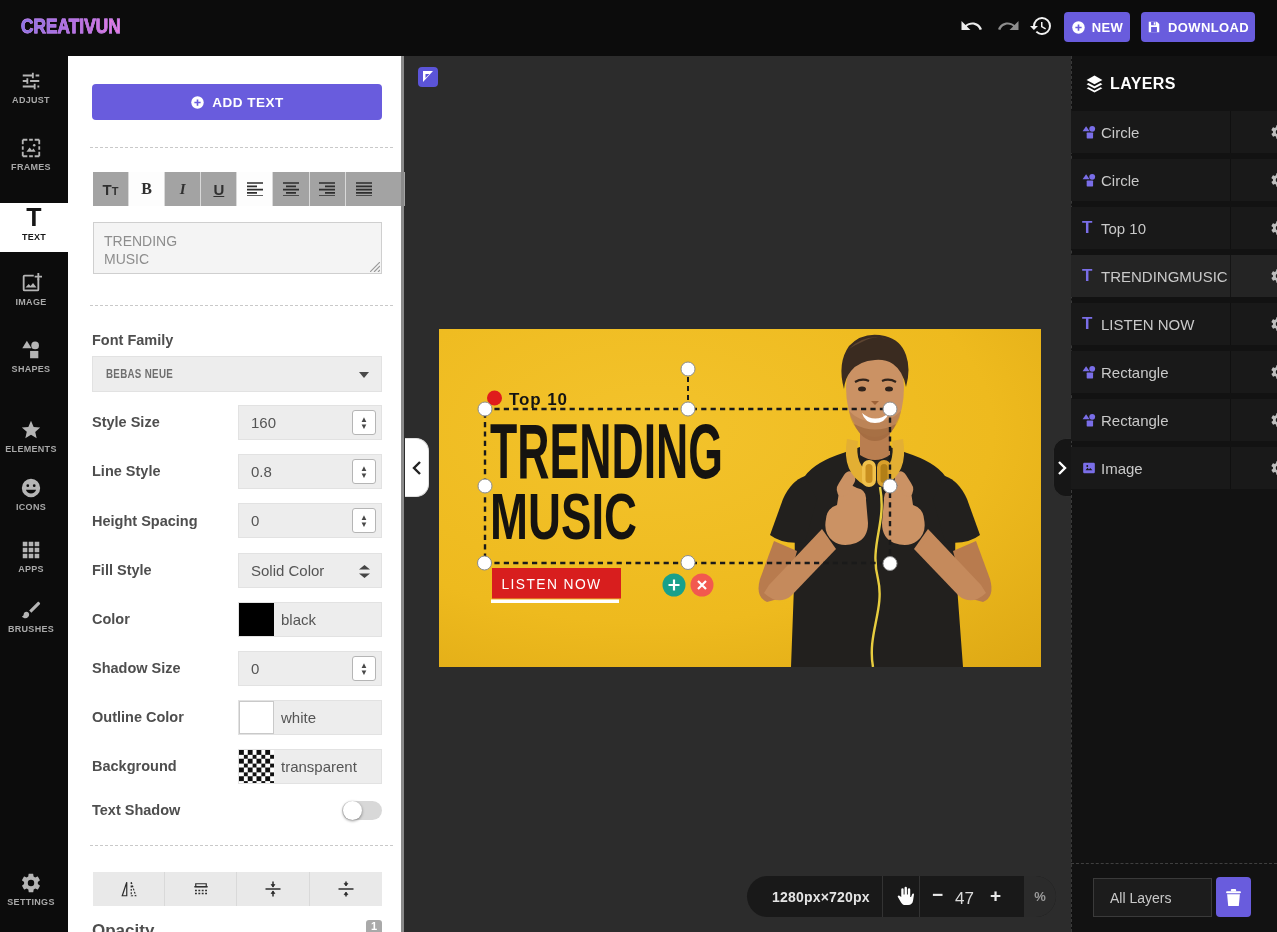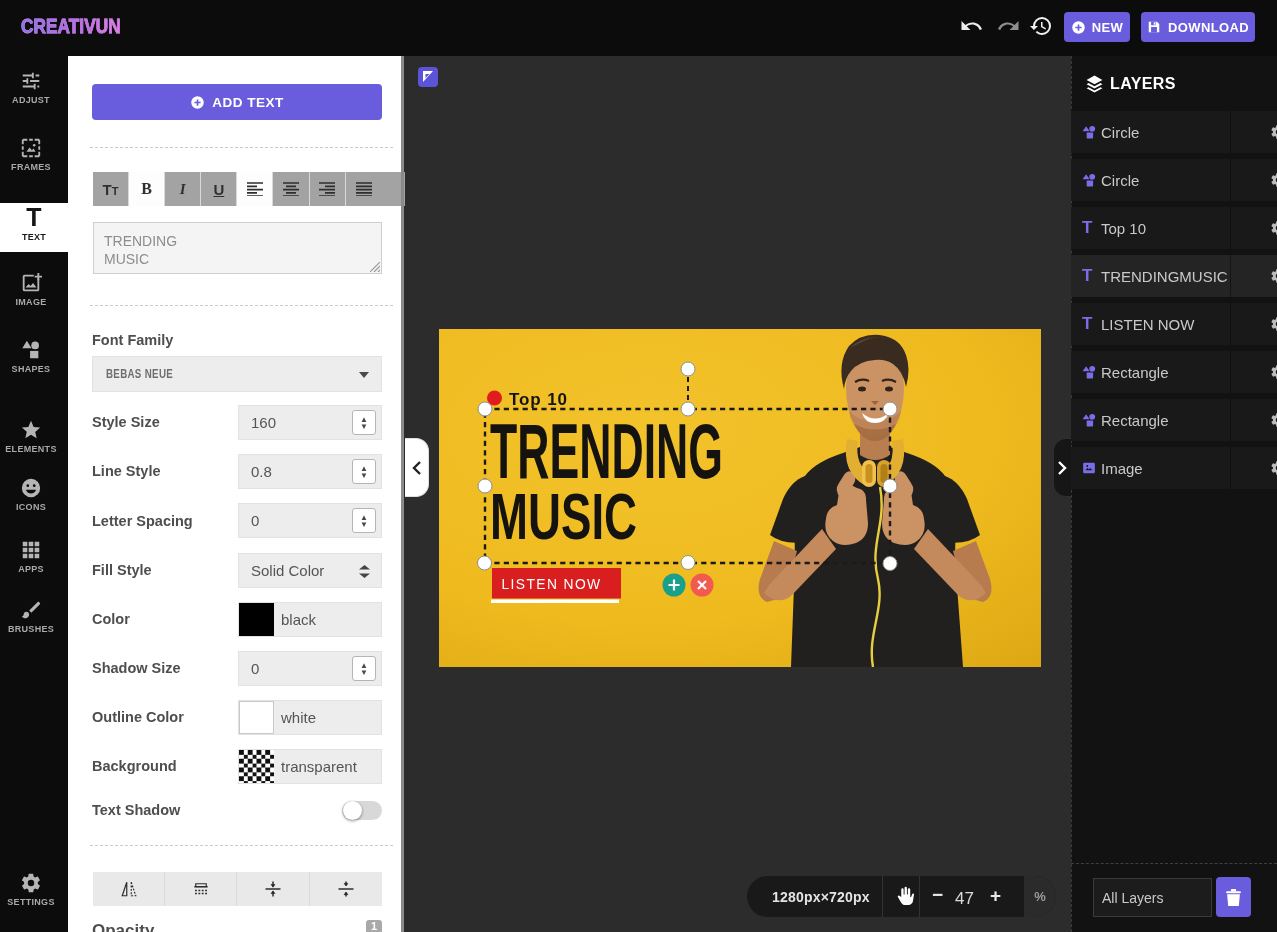--- a/index.html
+++ b/index.html
@@ -176,21 +176,21 @@
 <div id="fontsel">
     <span style="margin-left:13px;font-weight:bold;font-size:12.5px;letter-spacing:.4px;transform:scaleX(.78);transform-origin:left;color:#6e6e6e">BEBAS NEUE</span>
 <svg class="abs" style="right:12px;top:15px" width="10" height="6" viewBox="0 0 10 6">
       <path d="M0 0 L5 6 L10 0 Z" fill="#4a4a4a"></path>
     </svg>
   </div>
 <div class="flabel" style="top:414px">Style Size</div>
 <div class="inp" style="top:405px">160<span class="spin">▲<br>▼</span></div>
 <div class="flabel" style="top:463px">Line Style</div>
 <div class="inp" style="top:454px">0.8<span class="spin">▲<br>▼</span></div>
-<div class="flabel" style="top:513px">Letter Spacing</div>
+<div class="flabel" style="top:513px">Height Spacing</div>
 <div class="inp" style="top:503px">0<span class="spin">▲<br>▼</span></div>
 <div class="flabel" style="top:562px">Fill Style</div>
 <div class="inp" style="top:553px">Solid Color
 <svg class="abs" style="right:11px;top:11px" width="11" height="13" viewBox="0 0 11 13">
       <path d="M0 4.5 L5.5 0 L11 4.5 Z M0 8.5 L5.5 13 L11 8.5 Z" fill="#454545"></path>
     </svg></div>
 <div class="flabel" style="top:611px">Color</div>
 <div class="swrow" style="top:602px">
     <div class="sw" style="background:#000"></div>
     <span>black</span>
@@ -407,21 +407,21 @@
 <div class="lrow" style="top:447px"><span class="lic">
       <svg width="16" height="16" viewBox="0 0 24 24" fill="#7a6ee8">
         <path d="M4 3 h16 a2 2 0 0 1 2 2 v14 a2 2 0 0 1-2 2 H4 a2 2 0 0 1-2-2 V5 a2 2 0 0 1 2-2 z M6 16 l3.5-4.5 2.5 3 2-2.5 4 4z" fill-rule="evenodd"></path>
         <circle cx="9" cy="8.5" r="1.6" fill="#151515"></circle>
       </svg>
     </span>Image<span class="gear"><svg width="16" height="16" viewBox="0 0 24 24" fill="#bdbdbd">
         <path d="M19.4 13c0-.3.1-.6.1-1s0-.7-.1-1l2.1-1.7c.2-.2.3-.5.1-.7l-2-3.5c-.1-.2-.4-.3-.6-.2l-2.5 1c-.5-.4-1.1-.7-1.7-1l-.4-2.6c0-.2-.2-.4-.5-.4h-4c-.2 0-.4.2-.5.4l-.4 2.6c-.6.3-1.2.6-1.7 1l-2.5-1c-.2-.1-.5 0-.6.2l-2 3.5c-.1.2-.1.5.1.7L4.5 11c0 .3-.1.6-.1 1s0 .7.1 1l-2.1 1.7c-.2.2-.3.5-.1.7l2 3.5c.1.2.4.3.6.2l2.5-1c.5.4 1.1.7 1.7 1l.4 2.6c0 .2.2.4.5.4h4c.2 0 .4-.2.5-.4l.4-2.6c.6-.3 1.2-.6 1.7-1l2.5 1c.2.1.5 0 .6-.2l2-3.5c.1-.2.1-.5-.1-.7L19.4 13zM12 15.5a3.5 3.5 0 1 1 0-7 3.5 3.5 0 0 1 0 7z"></path>
       </svg></span></div>
 <div class="abs" style="left:1071px;top:863px;width:206px;border-top:1px dashed #3f3f3f"></div>
 <div class="abs" style="left:1093px;top:878px;width:119px;height:39px;background:#1c1c1c;border:1px solid #3a3a3a;color:#c9c9c9;font-size:14px;display:flex;align-items:center">
-    <span style="margin-left:8px">All Layers</span>
+    <span style="margin-left:16px">All Layers</span>
 </div>
 <div class="abs" style="left:1216px;top:877px;width:35px;height:40px;background:#695cdd;border-radius:4px;display:flex;align-items:center;justify-content:center">
 <svg width="15" height="17" viewBox="0 0 14 16" fill="#fff">
       <path d="M1 5 h12 l-1 11 h-10 z"></path>
       <rect x="0" y="2" width="14" height="2" rx="1"></rect>
       <rect x="4.5" y="0" width="5" height="2.4" rx="1"></rect>
     </svg>
   </div>
 
 </body></html>

